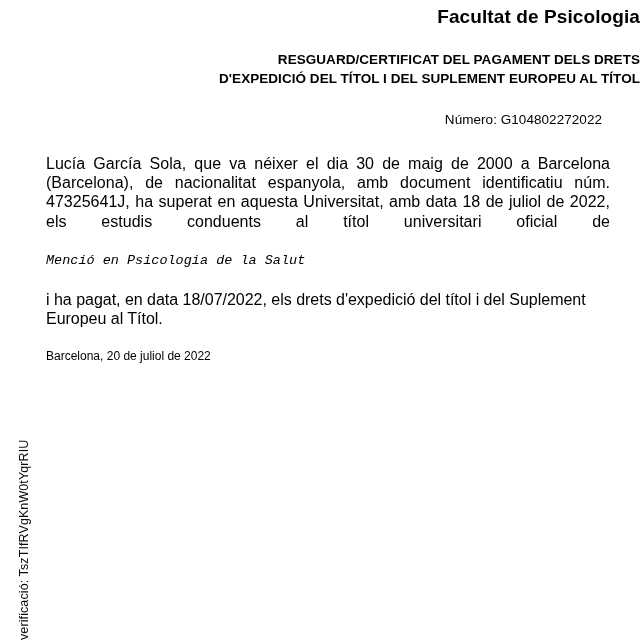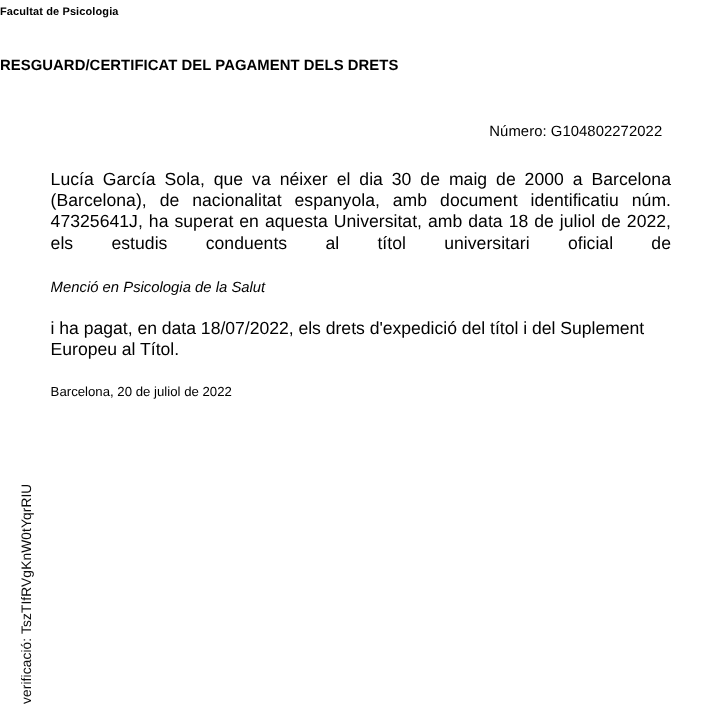--- a/index.html
+++ b/index.html
@@ -48,32 +48,32 @@
     box-sizing: border-box;
     color: #0a0a0a;
   }
 
   
   .faculty {
     position: absolute;
     left: 0;
     right: 0;
     top: 6px;
-    text-align: left;
-    font-size: 10px;
+    text-align: right;
+    font-size: 19px;
     font-weight: bold;
     letter-spacing: 0.1px;
   }
 
   .doc-title {
     position: absolute;
     left: 0;
     right: 0;
     top: 50px;
-    text-align: left;
+    text-align: right;
     font-size: 13.5px;
     font-weight: bold;
     line-height: 19px;
     letter-spacing: 0.05px;
   }
   .doc-title .line2 {
     display: block;
   }
 
   .numero {
@@ -110,20 +110,21 @@
     margin-top: 17px;
     font-size: 13.5px;
     font-weight: bold;
     line-height: 18px;
   }
   .mention {
     font-size: 13.5px;
     font-style: italic;
     line-height: 18px;
     margin-top: 2px;
+    font-family: Liberation Mono, monospace;
   }
 
   .para-paid {
     margin-top: 20px;
     font-size: 16px;
     line-height: 19.2px;
     letter-spacing: -0.02px;
   }
 
   .place-date {
@@ -138,20 +139,21 @@
 <div class="page">
 
   <div class="vstrip">
     <div class="vstrip-text">segur de verificació: TszTIfRVgKnW0tYqrRIU</div>
   </div>
 
   <div class="faculty">Facultat de Psicologia</div>
 
   <div class="doc-title">
     <span>RESGUARD/CERTIFICAT DEL PAGAMENT DELS DRETS</span>
+    <span class="line2">D'EXPEDICIÓ DEL TÍTOL I DEL SUPLEMENT EUROPEU AL TÍTOL</span>
   </div>
 
   <div class="numero">Número: G104802272022</div>
 
   <div class="body-block">
 
     <div class="para-main">Lucía García Sola, que va néixer el dia 30 de maig de 2000 a Barcelona (Barcelona), de nacionalitat espanyola, amb document identificatiu núm. 47325641J, ha superat en aquesta Universitat, amb data 18 de juliol de 2022, els estudis conduents al títol universitari oficial de</div>
 
 
     <div class="mention">Menció en Psicologia de la Salut</div>

